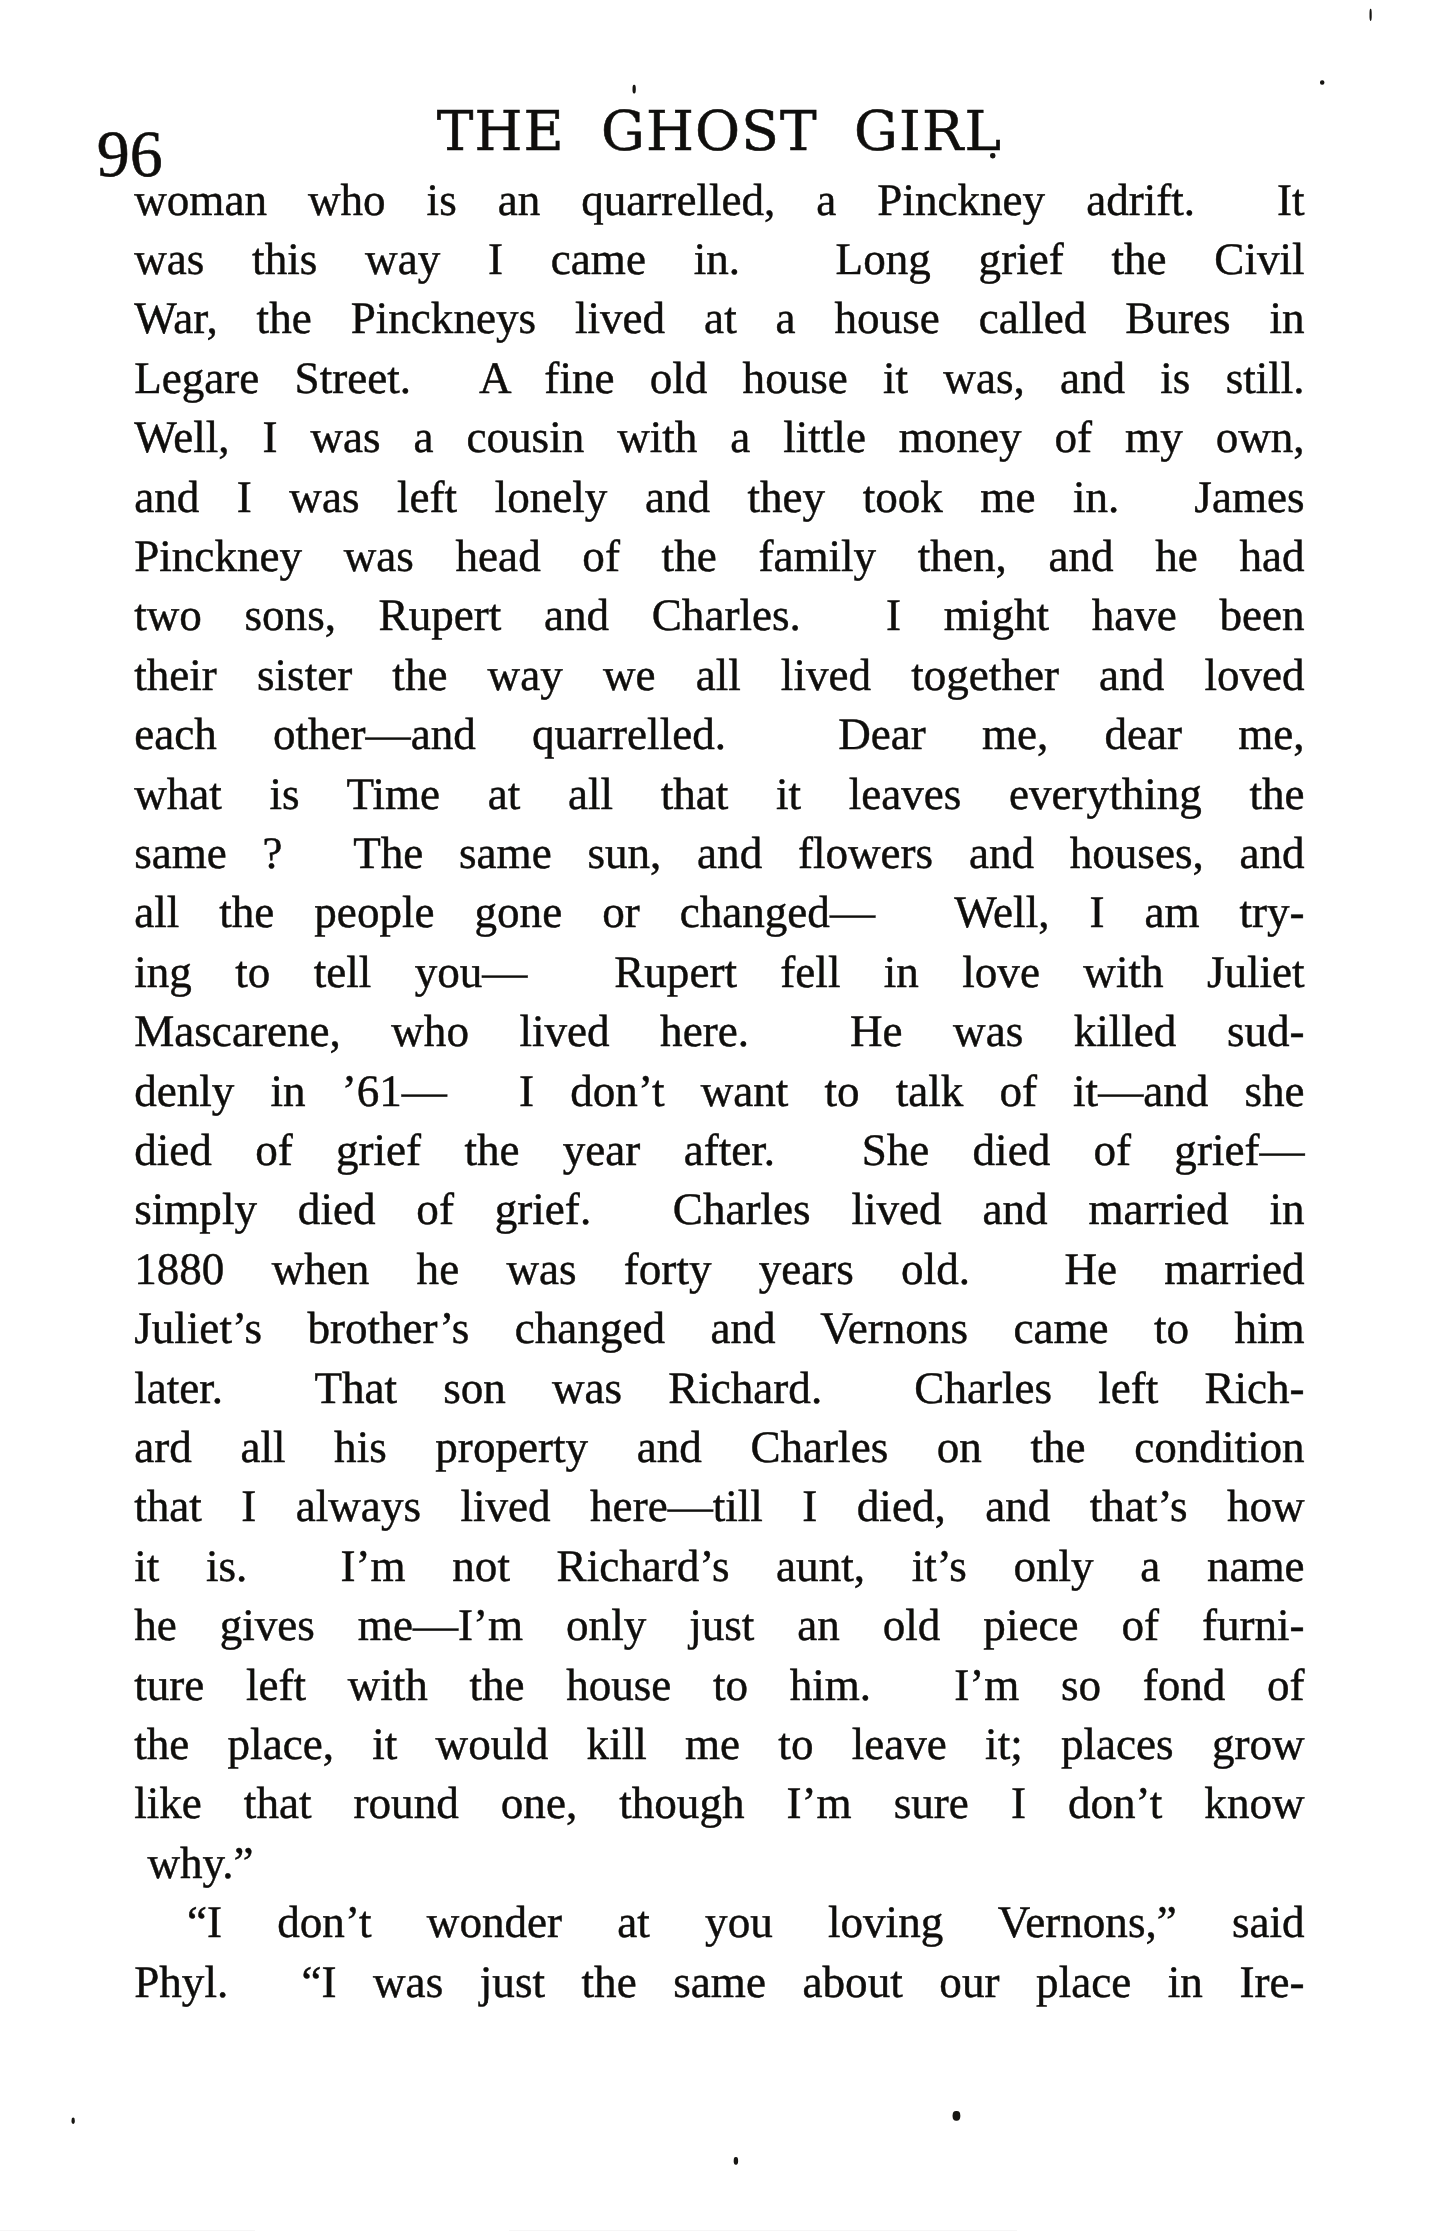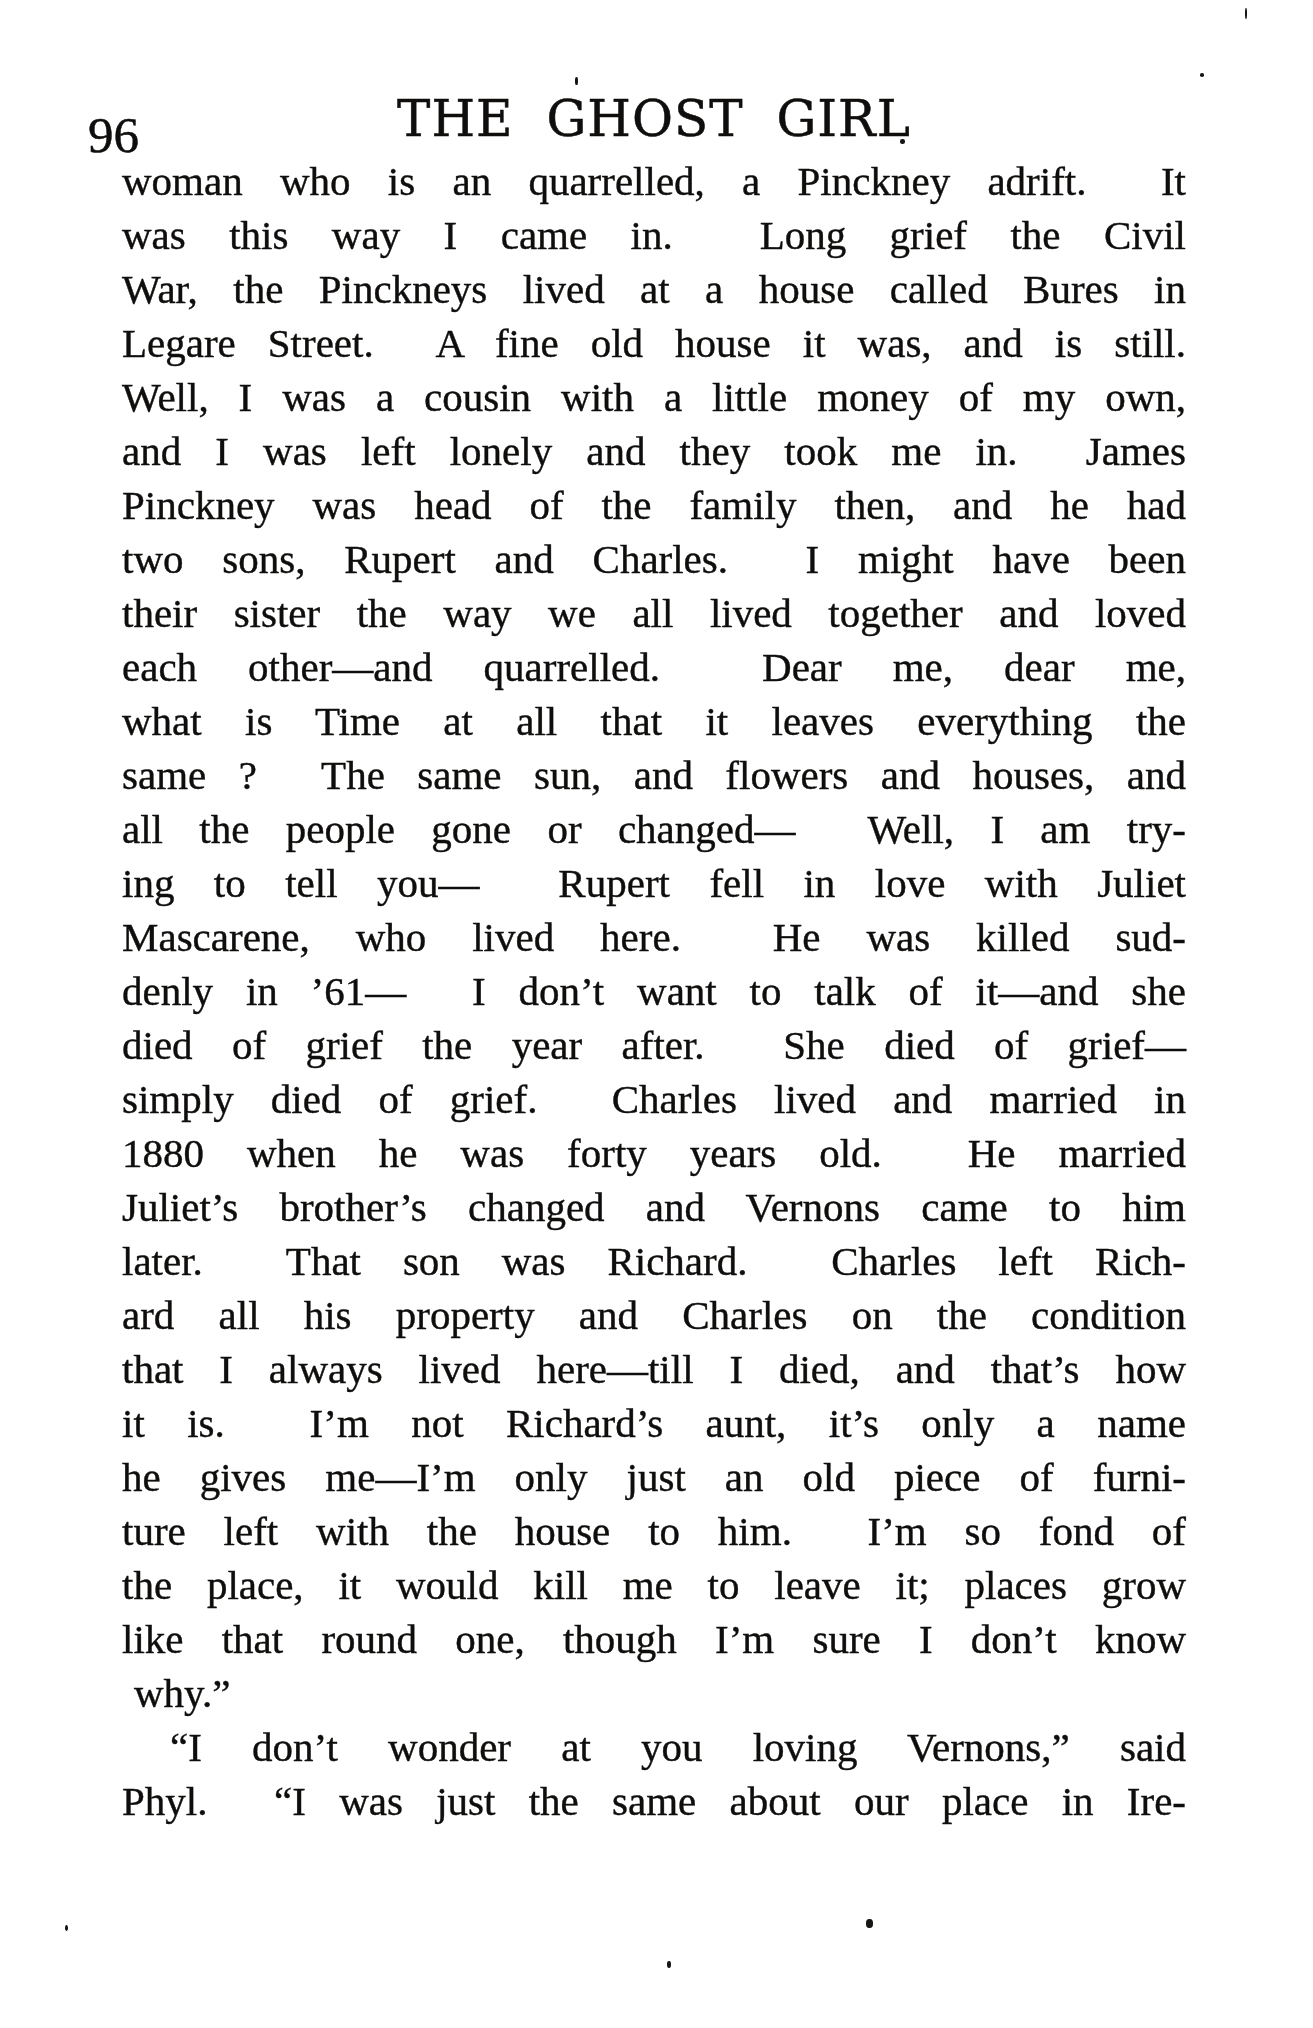--- a/index.html
+++ b/index.html
@@ -7,21 +7,21 @@
     position:relative;
     width:1313px;height:2028px;
     background:#ffffff;
     overflow:hidden;
     font-family:"Liberation Serif",serif;
     color:#0f0e0c;
   }
   .pagenum{
     position:absolute;
     left:88px;top:110px;
-    font-size:51px;line-height:1;
+    font-size:60px;line-height:1;
     -webkit-text-stroke:.5px currentColor;
   }
   .title{
     position:absolute;
     left:122px;top:94px;width:1064px;
     text-align:center;
     font-family:"DejaVu Serif",serif;
     font-size:50px;line-height:1;
     letter-spacing:1px;word-spacing:16px;
     -webkit-text-stroke:.5px currentColor;

